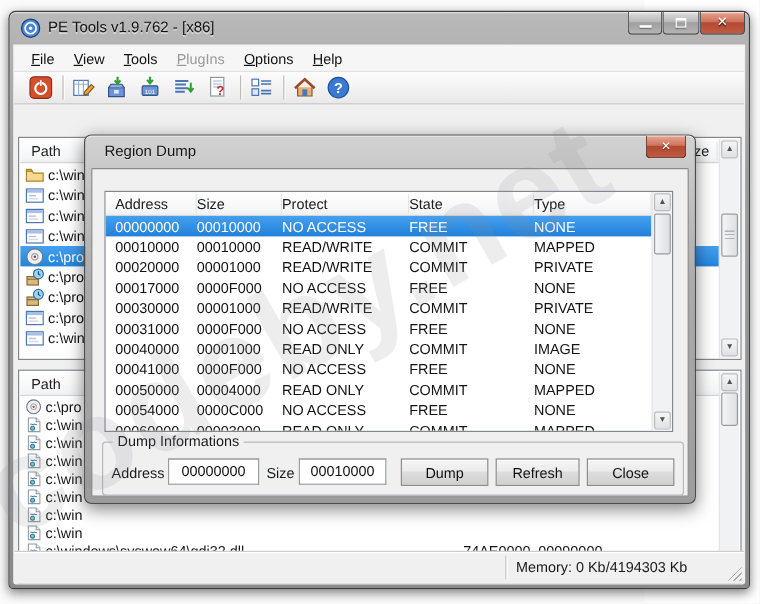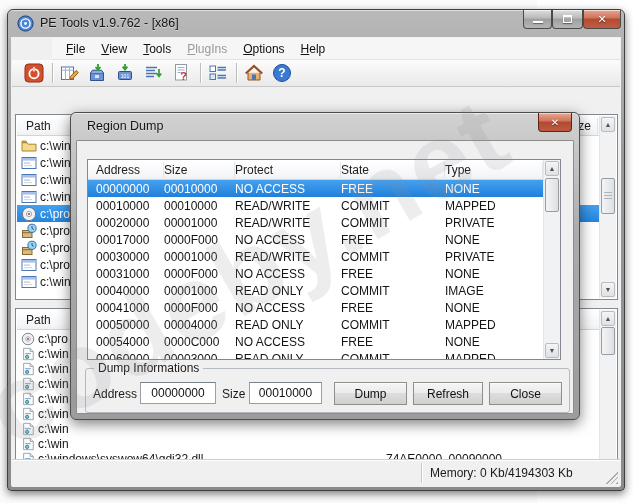--- a/index.html
+++ b/index.html
@@ -20,21 +20,21 @@
     background:linear-gradient(#dedede,#b9b9b9 45%,#9f9f9f 50%,#b5b5b5); color:#fff;
     font-size:10px; line-height:1; text-shadow:0 1px 1px rgba(0,0,0,.6); box-shadow:inset 0 1px 0 rgba(255,255,255,.6); }
   .btn-min { left:515px; width:29px; }
   .btn-max { left:544px; width:31px; }
   .btn-close { left:575px; width:38px; background:linear-gradient(#e5a593,#cf7258 45%,#b34a33 50%,#c05c42); }
   .max-glyph { width:9px; height:8px; border:1px solid #fff; border-top:2px solid #fff; box-shadow:0 1px 1px rgba(0,0,0,.4); }
 
   .client { position:absolute; left:3px; top:27px; right:3px; bottom:3px; background:#f0f0f0; border-radius:0 0 2px 2px; }
 
   
-  .menubar { position:absolute; left:1px; top:1px; right:1px; height:22px; background:#f6f6f6; border-bottom:1px solid #e2e2e2; display:flex; align-items:flex-end; padding-left:6px;margin-left:40px; }
+  .menubar { position:absolute; left:1px; top:1px; right:1px; height:22px; background:#f6f6f6; border-bottom:1px solid #e2e2e2; display:flex; align-items:flex-end; padding-left:6px; }
   .menu-item { font-size:12px; color:#111; padding:3px 8px; cursor:default; }
   .menu-item.disabled { color:#9a9a9a; }
   .toolbar { position:absolute; left:1px; top:23px; right:1px; height:27px; background:linear-gradient(#fcfcfc,#e9e9e9); border-bottom:1px solid #c9c9c9; display:flex; align-items:center; padding-left:10px; }
   .tb-btn { width:24px; height:24px; display:flex; align-items:center; justify-content:center; margin-right:4px; border-radius:2px; }
   .tb-sep { width:1px; height:20px; background:#bdbdbd; box-shadow:1px 0 0 #fff; margin:0 5px 0 2px; }
 
   
   .panel { position:absolute; left:4px; width:603px; background:#fff; border:1px solid #828790; }
   .panel-top { top:77px; height:186px; }
   .panel-bottom { top:271px; height:178px; }

